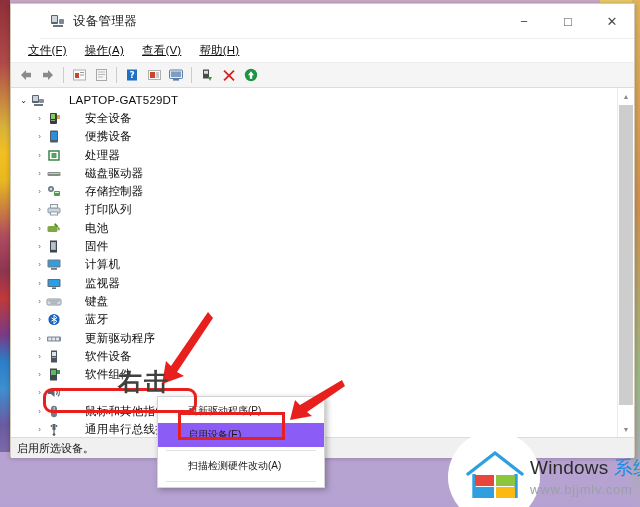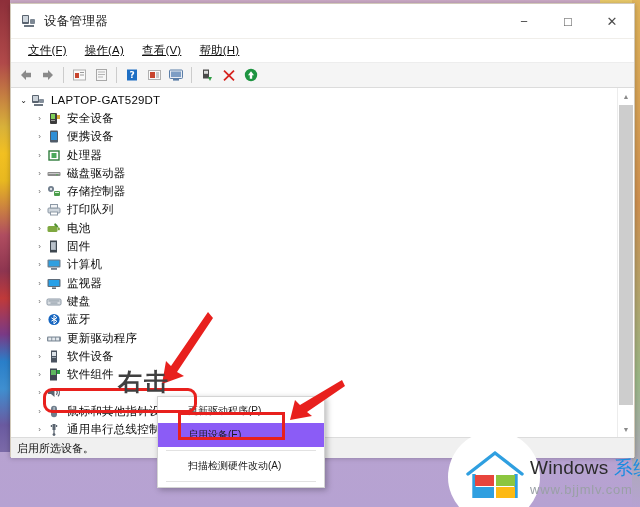--- a/index.html
+++ b/index.html
@@ -20,21 +20,21 @@
     background:linear-gradient(180deg,#e9c96a 0%,#e2b75b 18%,#d9a652 30%,
       #cf8f4e 42%,#c98a58 52%,#b7a06e 62%,#a8b27e 74%,#97b88c 86%,#8fbf95 100%);}
   .bg-right-edge{position:absolute;right:0;top:0;width:8px;height:507px;
     background:linear-gradient(180deg,#e0b45a 0%,#cf9150 40%,#9cb888 75%,#b6a2d2 100%);}
 
   
   #window{position:absolute;left:10px;top:3px;width:623px;height:452px;
     background:#ffffff;border:1px solid #d2c9b9;box-shadow:0 1px 5px rgba(0,0,0,.25);}
 
   .titlebar{height:34px;background:#ffffff;display:flex;align-items:center;
-    border-bottom:1px solid #f0eeea;position:relative;}
+    border-bottom:1px solid #f0eeea;position:relative;margin-left:29px;}
   .title-icon{width:16px;height:16px;margin-left:10px;margin-right:7px;position:relative;flex:none;}
   .title-text{font-size:12.5px;color:#1b1b1b;letter-spacing:.3px;}
   .wincontrols{position:absolute;right:0;top:0;height:34px;display:flex;}
   .wc{width:44px;height:34px;display:flex;align-items:center;justify-content:center;
      color:#4c4c4c;font-size:13px;}
 
   .menubar{height:23px;background:#fff;display:flex;align-items:center;
     padding-left:8px;border-bottom:1px solid #ededed;}
   .menu-item{font-size:11.5px;color:#111;padding:2px 9px;letter-spacing:.2px;text-decoration:underline;}
 
@@ -45,21 +45,21 @@
 
   .tree-area{position:relative;height:349px;background:#fff;overflow:hidden;}
   .tree{position:absolute;left:0;top:0;right:16px;padding-top:3px;}
 
   .row{height:18.3px;display:flex;align-items:center;font-size:11.5px;color:#0a0a0a;
        white-space:nowrap;position:relative;}
   .chev{width:13px;flex:none;display:flex;align-items:center;justify-content:center;
         font-size:8px;color:#6d6d6d;}
   .chev.open{color:#1b1b1b;}
   .ico{width:16px;height:15px;flex:none;margin-right:5px;position:relative;}
-  .lbl{letter-spacing:.2px;}
+  .lbl{letter-spacing:.2px;margin-left:18px;}
   .row.lvl0{padding-left:6px;}
   .row.lvl1{padding-left:22px;}
 
   
   .vscroll{position:absolute;right:0;top:0;width:16px;height:349px;background:#ffffff;
     border-left:1px solid #ececec;}
   .vs-btn{height:16px;display:flex;align-items:center;justify-content:center;
      font-size:7px;color:#8a8a8a;background:#fff;}
   .vs-thumb{position:absolute;left:1px;top:17px;width:14px;height:300px;background:#cdcdcd;}
 

